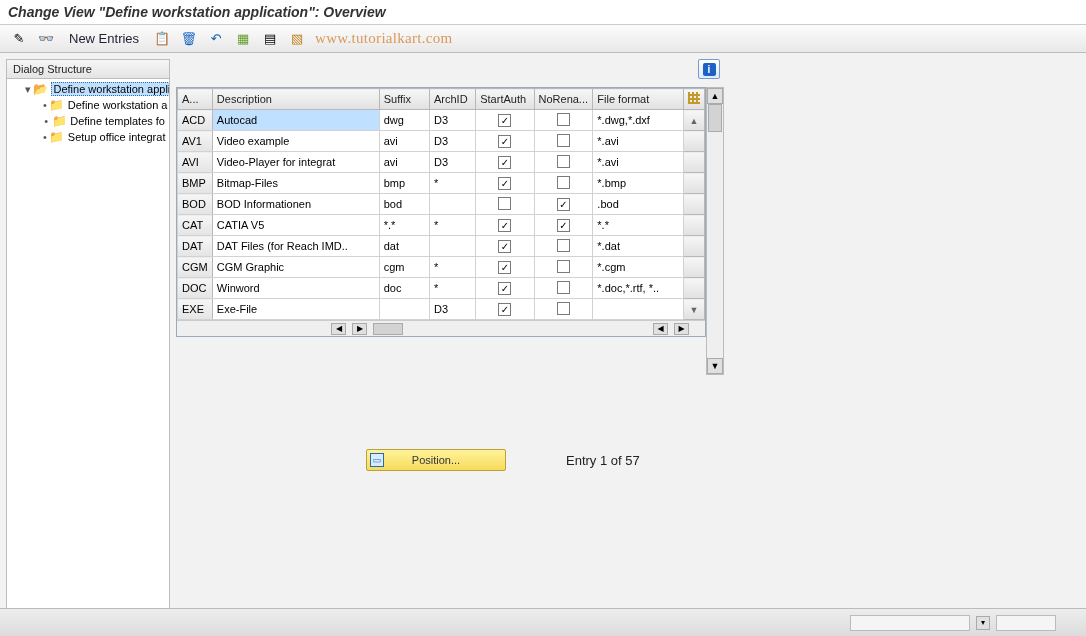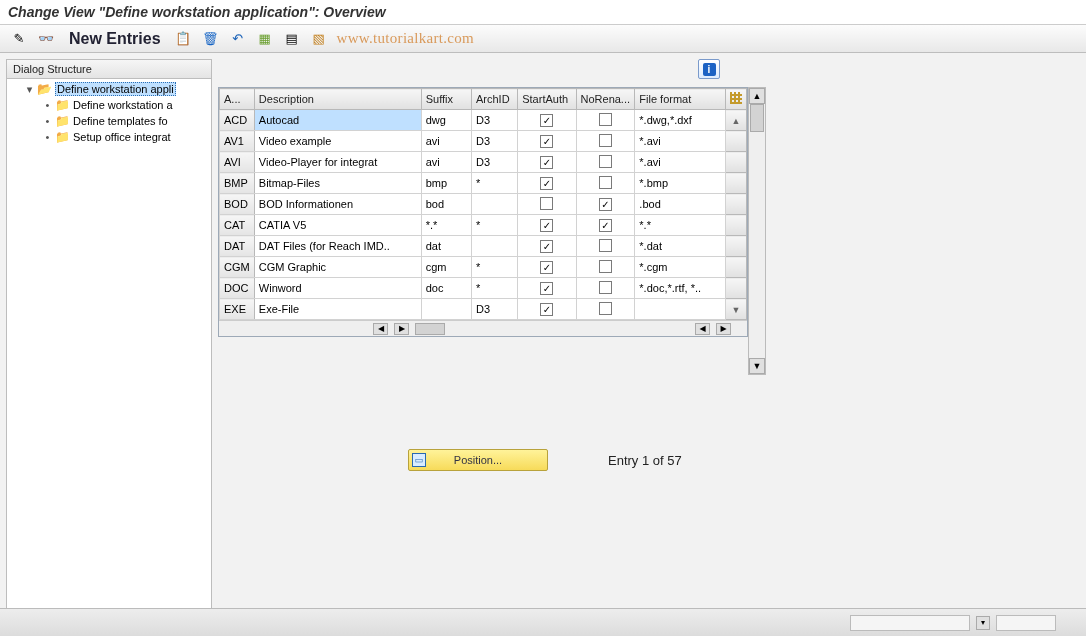--- a/index.html
+++ b/index.html
@@ -36,41 +36,40 @@
     display: inline-flex;
     align-items: center;
     justify-content: center;
     border: 1px solid transparent;
     border-radius: 3px;
     cursor: pointer;
     font-size: 13px;
   }
   .new-entries {
     padding: 2px 6px;
-    font-size: 16px;
+    font-size: 13px;
     cursor: pointer;
     border: 1px solid transparent;
     border-radius: 3px;
     color: #223;
-    font-weight: bold;
   }
   .watermark {
     color: #d99a5b;
     font-family: Georgia, serif;
     font-size: 15px;
     letter-spacing: 0.3px;
     margin-left: 2px;
     user-select: none;
   }
   .main-area {
     display: flex;
     height: 580px;
   }
   .tree-panel {
-    width: 206px;
+    width: 164px;
     border: 1px solid #bdbdbd;
     background: #fff;
     margin: 6px 4px 6px 6px;
     position: relative;
     overflow: hidden;
   }
   .tree-header {
     background: linear-gradient(#f6f6f6,#e4e4e4);
     border-bottom: 1px solid #bdbdbd;
     padding: 3px 6px;

